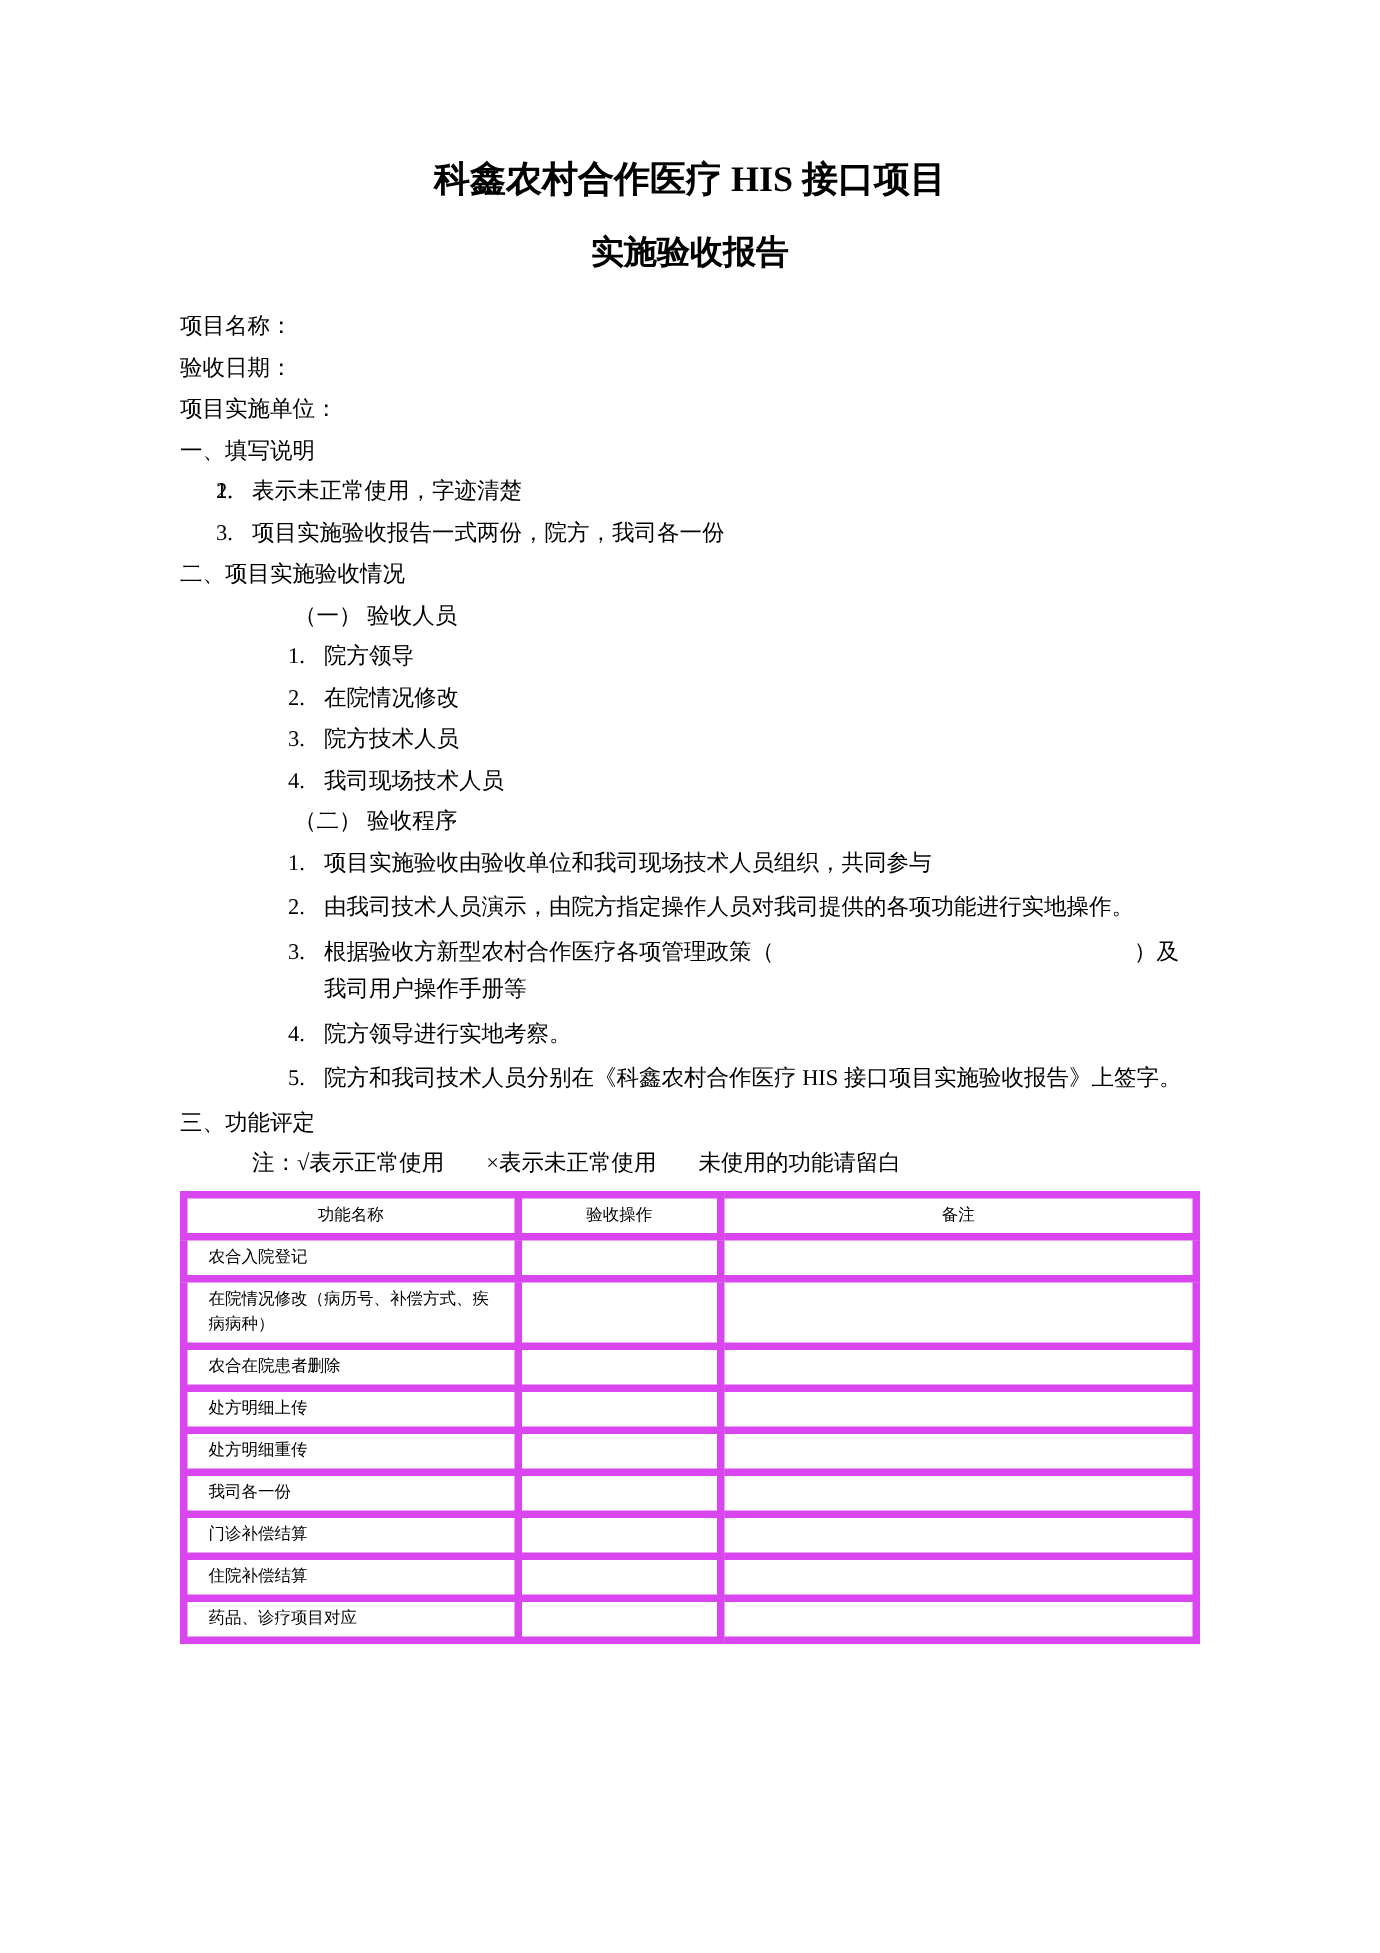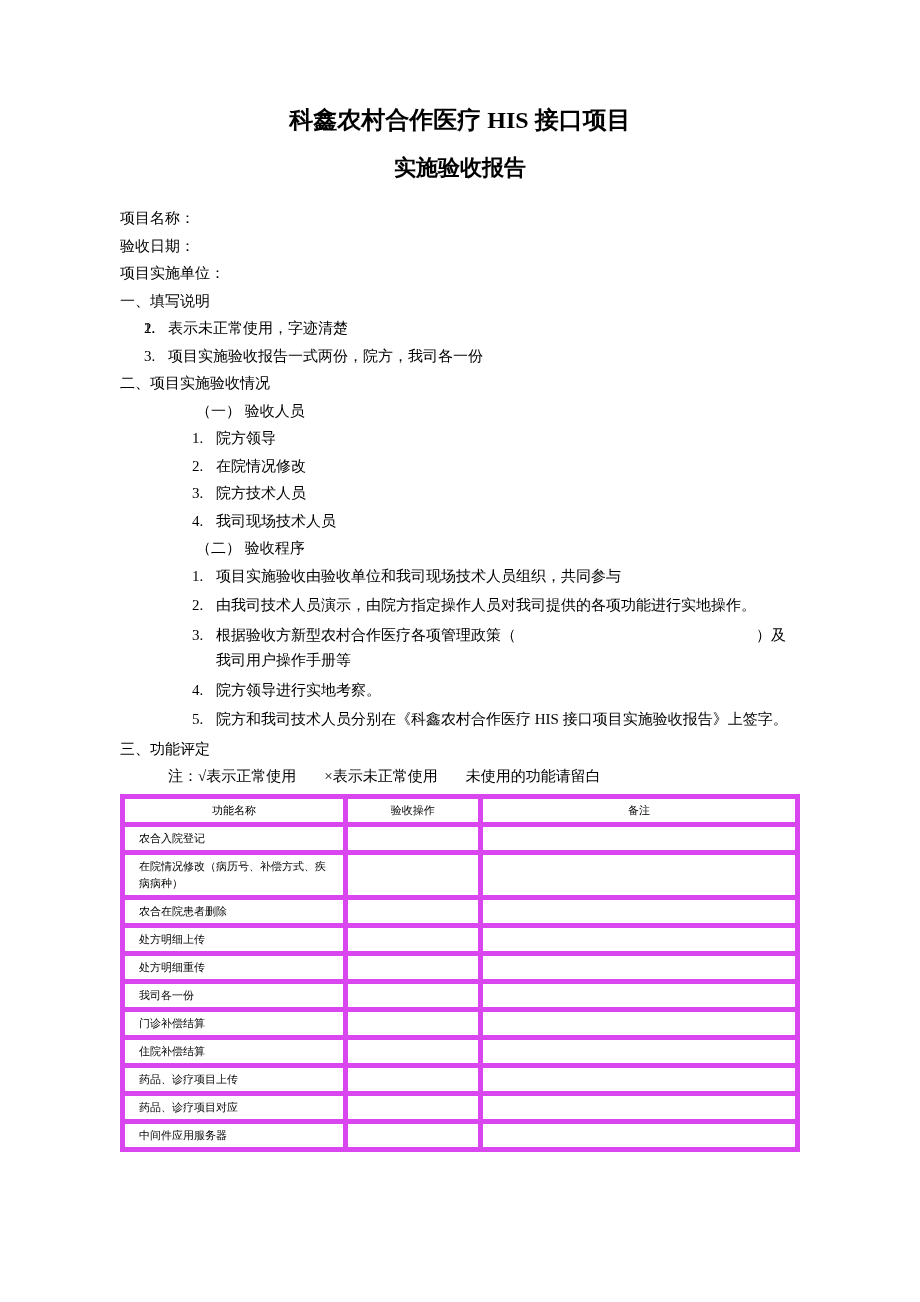--- a/index.html
+++ b/index.html
@@ -161,28 +161,18 @@
         <td>门诊补偿结算</td>
         <td></td>
         <td></td>
       </tr>
       <tr>
         <td>住院补偿结算</td>
         <td></td>
         <td></td>
       </tr>
       <tr>
-        <td>药品、诊疗项目上传</td>
-        <td></td>
-        <td></td>
-      </tr>
-      <tr>
         <td>药品、诊疗项目对应</td>
-        <td></td>
-        <td></td>
-      </tr>
-      <tr>
-        <td>中间件应用服务器</td>
         <td></td>
         <td></td>
       </tr>
     </tbody>
 </table>
 
 </body></html>

